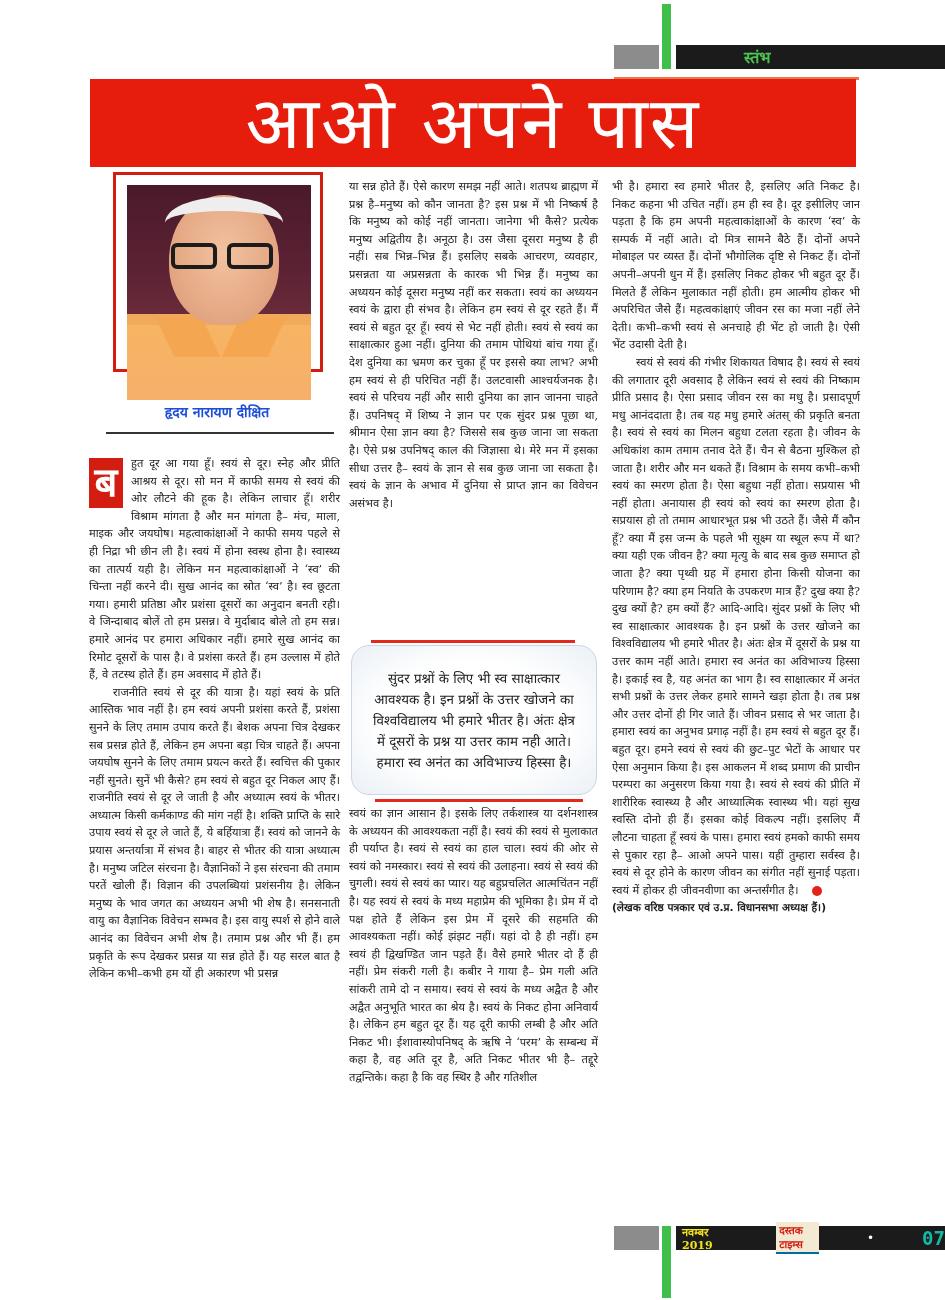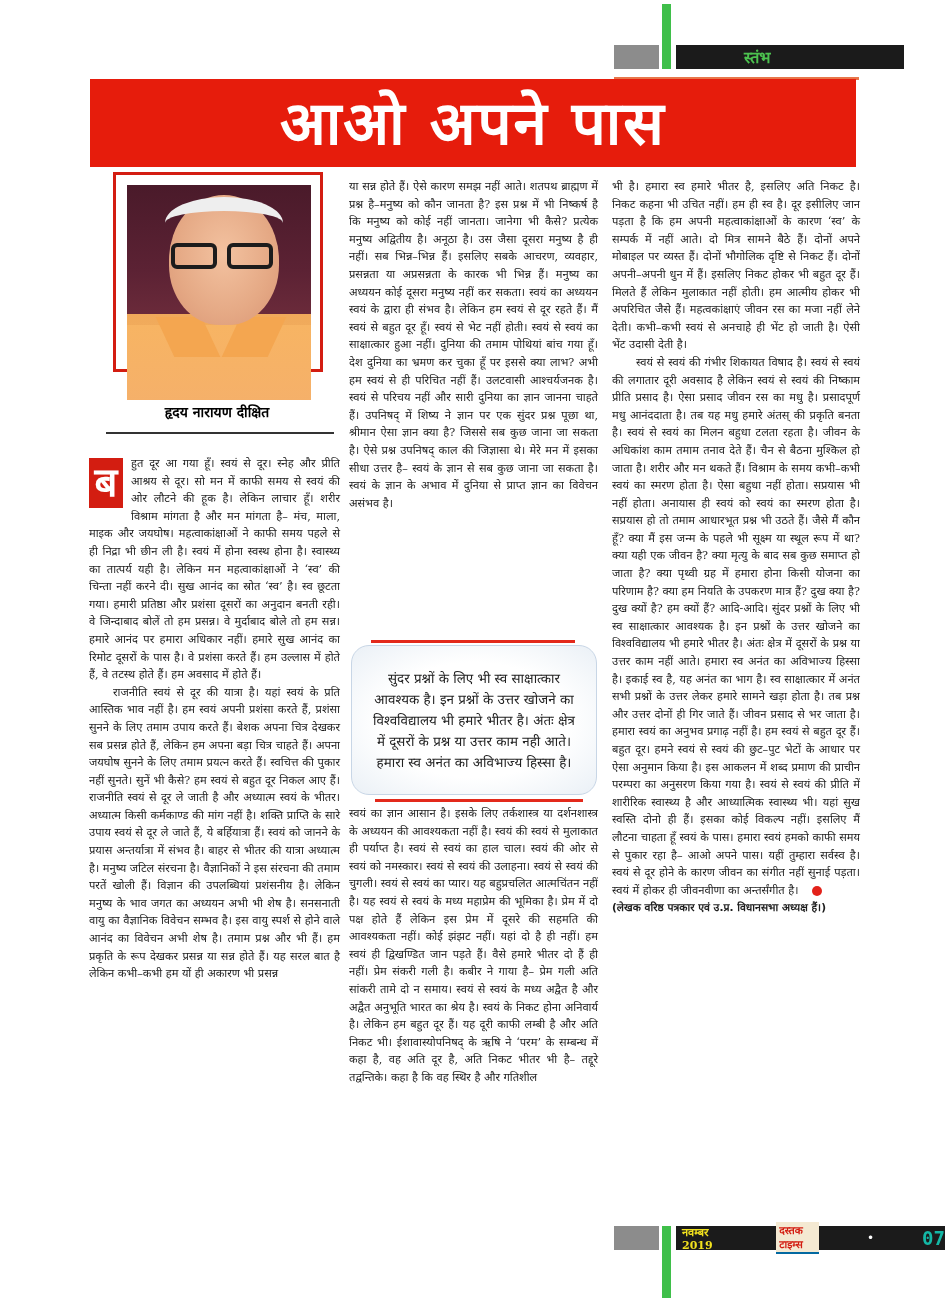--- a/index.html
+++ b/index.html
@@ -4,49 +4,49 @@
 <style>
   html, body { margin:0; padding:0; }
   body {
     width:945px; height:1300px; position:relative; overflow:hidden;
     background:#ffffff; color:#1a1a1a;
     font-family:"DejaVu Sans", sans-serif;
   }
   
   .top-gray { position:absolute; left:614px; top:45px; width:45px; height:24px; background:#8c8c8c; }
   .top-green { position:absolute; left:662px; top:4px; width:9px; height:65px; background:#3fbf4a; }
-  .top-black { position:absolute; left:676px; top:45px; width:228px; height:24px; background:#1b1b1b;
+  .top-black { position:absolute; left:676px; top:45px; width:269px; height:24px; background:#1b1b1b;
     display:flex; align-items:center; justify-content:flex-start; padding-left:68px; box-sizing:border-box; }
   .section-label { color:#4cc24f; font-size:16px; font-weight:bold; }
   .orange-rule { position:absolute; left:614px; top:77px; width:245px; height:3px; background:#e8764a; }
 
   
   .title-banner { position:absolute; left:90px; top:79px; width:766px; height:88px; background:#e61c0c;
     display:flex; align-items:center; justify-content:center; }
-  .title-text { color:#ffffff; font-size:60px; font-weight:bold; letter-spacing:2px;
+  .title-text { color:#ffffff; font-size:72px; font-weight:normal; letter-spacing:2px;
     font-family:"DejaVu Sans", sans-serif; line-height:1; }
 
   
   .photo-frame { position:absolute; left:113px; top:172px; width:210px; height:200px;
     border:3px solid #d31d11; border-top-width:3px; box-sizing:border-box; }
   .photo { position:absolute; left:127px; top:185px; width:184px; height:215px;
     background:linear-gradient(180deg,#4a1a2a 0%,#5c2234 40%,#6a2a3a 60%,#f0a95a 60%,#f6b868 100%);
     overflow:hidden; }
   .photo .head { position:absolute; left:42px; top:10px; width:110px; height:130px; border-radius:50% 50% 46% 46%;
     background:radial-gradient(ellipse at 50% 45%, #f3c2a0 0%, #e5a985 60%, #d99574 100%); }
   .photo .hair { position:absolute; left:38px; top:12px; width:118px; height:52px; border-radius:50% 50% 10% 10%;
     border-top:14px solid #eeeeee; box-sizing:border-box; }
   .photo .glasses { position:absolute; left:40px; top:58px; width:112px; height:30px; }
   .photo .glasses span { position:absolute; top:0; width:46px; height:26px; border:4px solid #1c1c1c; border-radius:6px; box-sizing:border-box; }
   .photo .glasses span:first-child { left:4px; } .photo .glasses span:last-child { left:60px; }
   .photo .shirt { position:absolute; left:0; top:140px; width:184px; height:80px;
     background:linear-gradient(180deg,#f7b463,#f5b06a); }
   .photo .collar { position:absolute; top:132px; width:46px; height:40px; background:#f4a650; }
   .photo .collar.l { left:38px; transform:skewX(25deg); } .photo .collar.r { left:104px; transform:skewX(-25deg); }
-  .byline { position:absolute; left:102px; top:402px; width:230px; text-align:center; font-size:14px; font-weight:bold; color:#000000; }
+  .byline { position:absolute; left:102px; top:402px; width:230px; text-align:center; font-size:14px; font-weight:bold; color:#1d4ed8; }
   .byline-rule { position:absolute; left:106px; top:432px; width:228px; height:2px; background:#333; }
 
   
   .col { position:absolute; font-family:"DejaVu Serif", serif; font-size:11.2px; line-height:17.6px;
     text-align:justify; color:#1e1e1e; }
   .col p { margin:0; text-indent:0; }
   .col p.ind { text-indent:24px; }
   .col1 { left:89px; top:455px; width:251px; }
   .col2 { left:349px; top:178px; width:249px; }
   .col3 { left:612px; top:178px; width:248px; }

